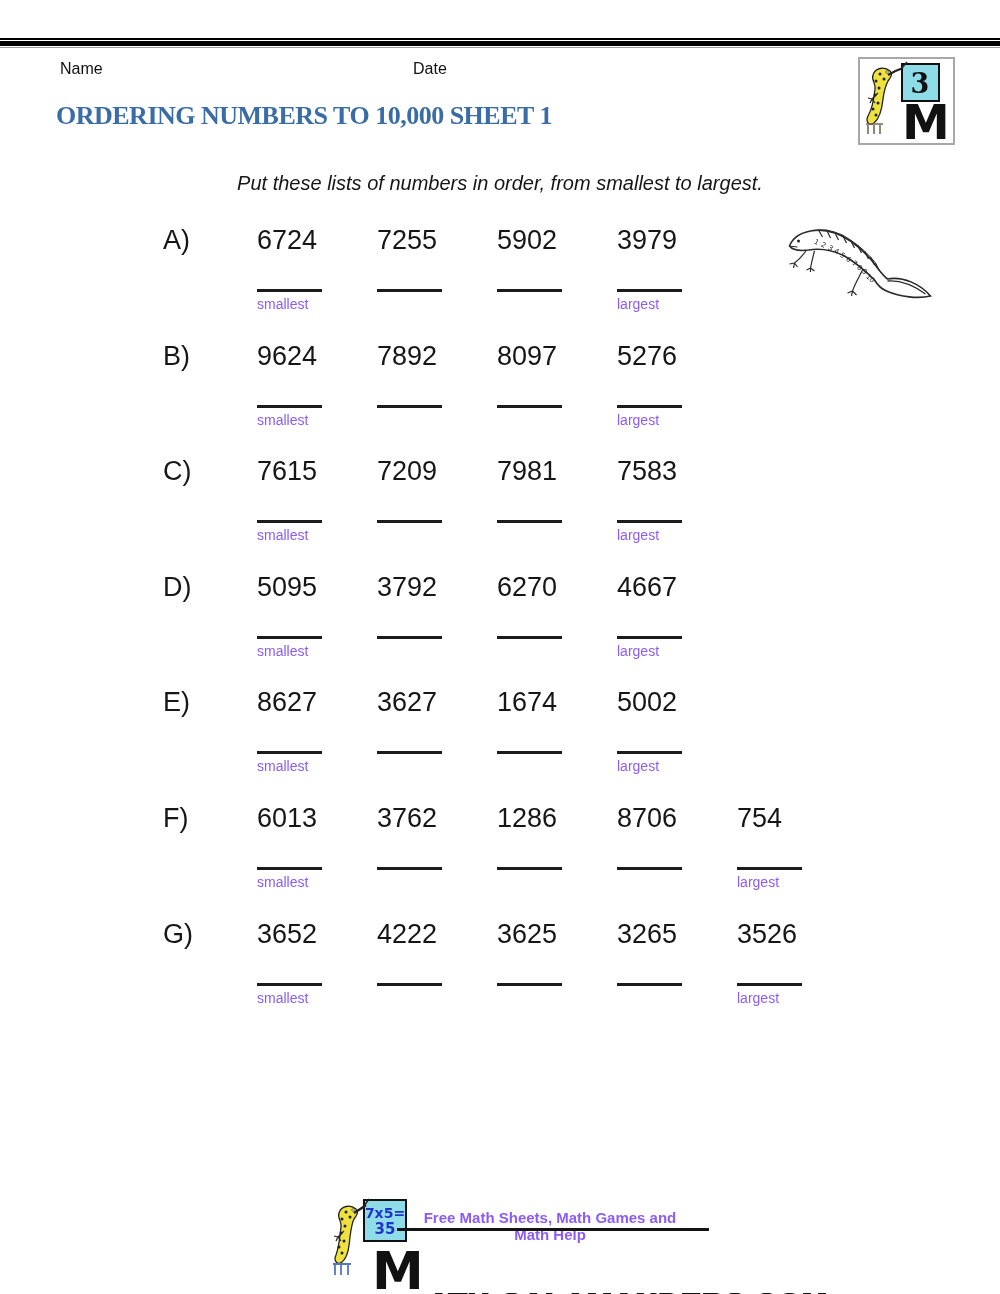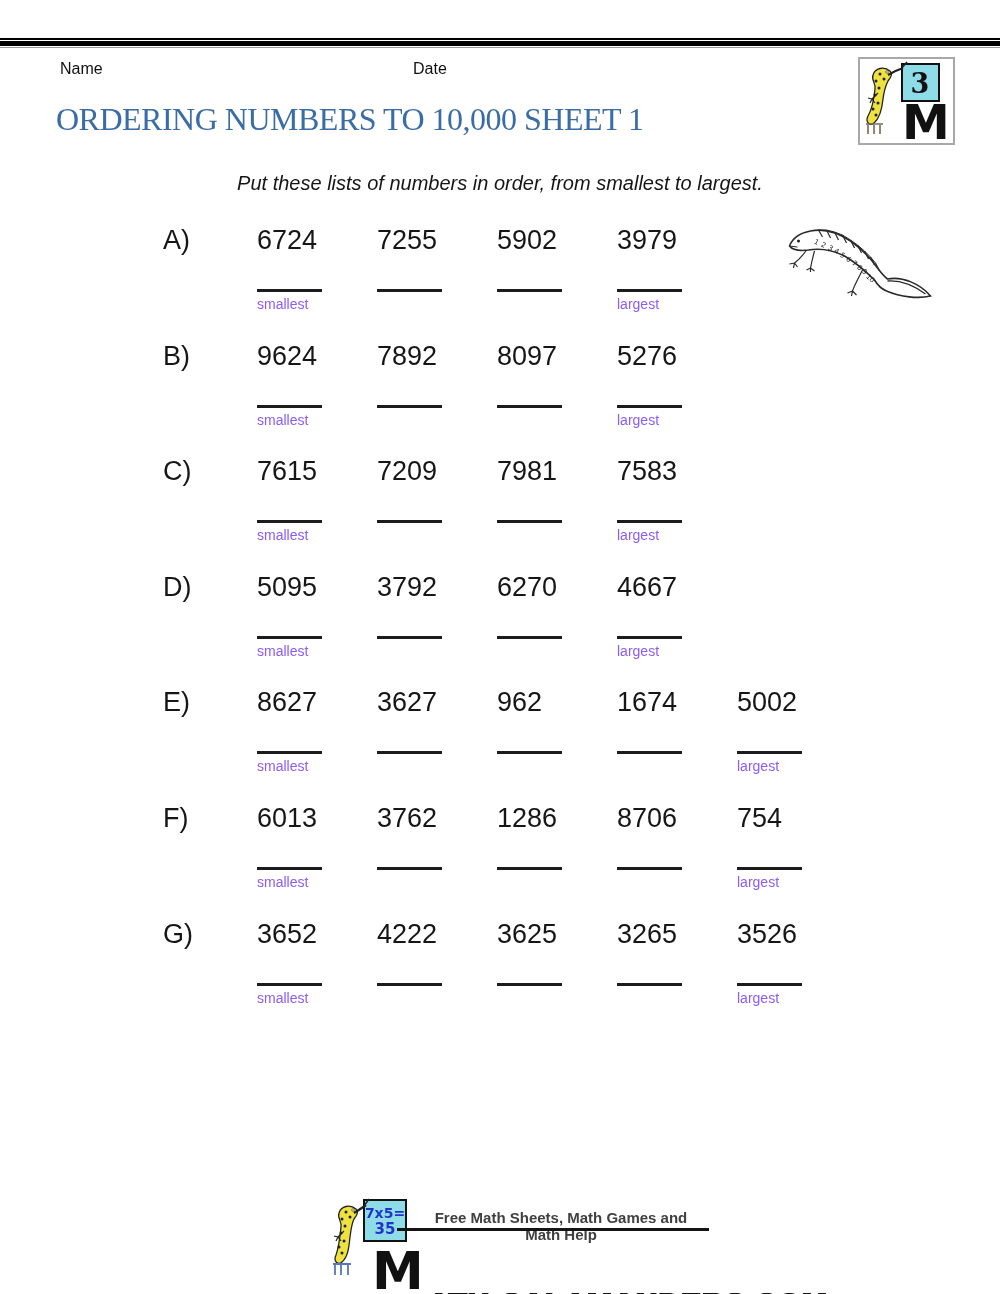--- a/index.html
+++ b/index.html
@@ -21,41 +21,42 @@
   #name-label{left:60px;top:60px;}
   #date-label{left:413px;top:60px;}
 
   .corner-logo-box{
     left:858px;top:57px;width:97px;height:88px;box-sizing:border-box;
     border:2px solid #a8a8a8;background:#fff;
   }
 
   .page-title{
     left:56px;top:101px;white-space:nowrap;
-    font-family:"Liberation Serif",serif;font-size:32px;letter-spacing:-0.5px;
+    font-family:"Liberation Serif",serif;font-size:26px;letter-spacing:-0.5px;
     color:#3a6ca5;
+    font-weight:bold;
   }
 
   .instruction{left:0;right:0;top:172px;text-align:center;font-size:20px;color:#161616;font-style:italic;}
 
   
   .prow{position:absolute;left:163px;display:flex;}
   .pletter{width:94px;font-size:27px;line-height:36px;color:#161616;}
   .pcell{width:120px;}
   .num{font-size:27px;line-height:36px;height:36px;color:#161616;}
   .blank{width:65px;height:0;margin-top:31px;border-top:3px solid #1c1c1c;}
   .slabel{font-size:14px;line-height:16px;margin-top:4px;color:#8b5cf6;min-height:16px;}
 
   
   #salamander-illustration{left:783px;top:208px;}
 
   
   #footer-logo{left:330px;top:1197px;}
-  .footer-tagline{left:384px;top:1209px;width:290px;text-align:center;
-    font-size:15px;font-weight:bold;color:#404040;padding-left:32px;}
+  .footer-tagline{left:405px;top:1209px;width:290px;text-align:center;
+    font-size:15px;font-weight:bold;color:#8b5cf6;}
   .footer-rule{left:397px;top:1228px;width:312px;height:3px;background:#141414;}
   .footer-brand{left:428px;top:1287px;white-space:nowrap;
     font-size:30px;font-weight:bold;letter-spacing:1px;color:#ffffff;
     -webkit-text-stroke:1.5px #151515;
     text-shadow:-1px -1px 0 #151515,1px -1px 0 #151515,-1px 1px 0 #151515,1px 1px 0 #151515;}
 </style>
 </head>
 <body>
 
 <div class="top-rule">
@@ -222,25 +223,20 @@
         <div class="num">8627</div>
         <div class="blank"></div>
         <div class="slabel">smallest</div>
       </div>
       <div class="pcell">
         <div class="num">3627</div>
         <div class="blank"></div>
         <div class="slabel"></div>
       </div>
       <div class="pcell">
-        <div class="num">962</div>
-        <div class="blank"></div>
-        <div class="slabel"></div>
-      </div>
-      <div class="pcell">
         <div class="num">1674</div>
         <div class="blank"></div>
         <div class="slabel"></div>
       </div>
       <div class="pcell">
         <div class="num">5002</div>
         <div class="blank"></div>
         <div class="slabel">largest</div>
       </div>
     </div>

